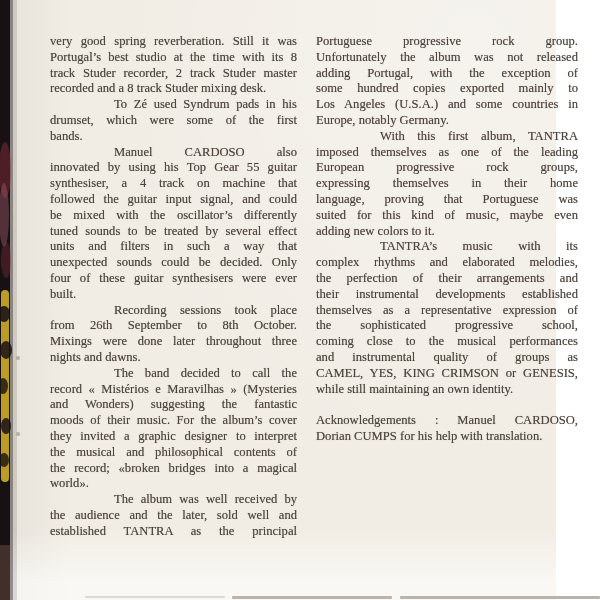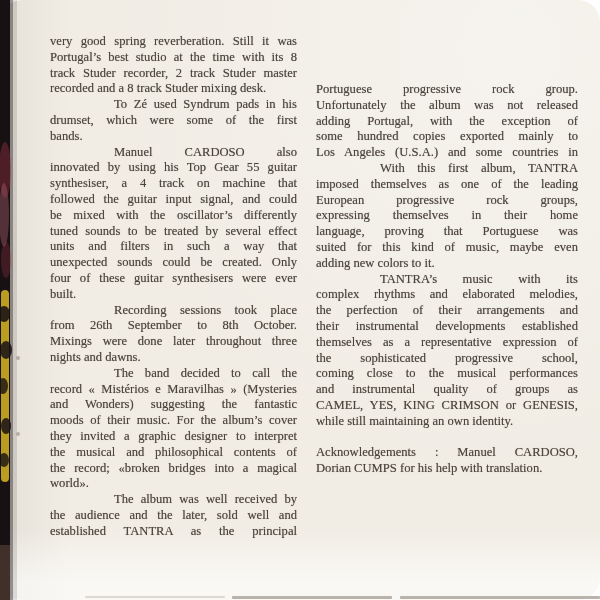--- a/index.html
+++ b/index.html
@@ -6,45 +6,44 @@
     margin: 0;
     padding: 0;
     width: 600px;
     height: 600px;
     overflow: hidden;
     background: #ffffff;
   }
   .page {
     position: absolute;
     inset: 0;
-    width: 600px;
+    width: 556px;
     height: 600px;
     background-color: var(--page-bg, #f1ede5);
     background-image:
       linear-gradient(180deg, rgba(255,255,255,0) 88%, rgba(255,255,255,0.6) 97%),
       linear-gradient(90deg, rgba(40,30,20,0.06) 0px, rgba(40,30,20,0) 70px),
       radial-gradient(ellipse at 85% 8%, rgba(255,255,255,0.35), rgba(255,255,255,0) 55%);
     font-family: "Liberation Serif", "DejaVu Serif", serif;
-    border-radius: 22px;
   }
   .spine {
     position: absolute;
     left: 0; top: 0;
     width: 26px; height: 600px;
   }
   .col {
     position: absolute;
     top: 34px;
     color: var(--text-color, #4d453d);
     font-size: 12.6px;
     line-height: 15.8px;
     text-shadow: 0 0 0.7px rgba(77,69,61,0.55);
   }
   .col-left  { left: 50px;  width: 247px; }
-  .col-right { left: 316px; width: 262px; margin-top: 48px; }
+  .col-right { left: 316px; width: 262px; }
   .para { margin: 0; }
   .para.gap { margin-top: 15.8px; }
   .line {
     height: 15.8px;
     white-space: nowrap;
     text-align: justify;
     text-align-last: justify;
     text-justify: inter-word;
   }
   .line.endline { text-align-last: left; }
@@ -93,21 +92,21 @@
         <div class="line endline">bands.</div>
       </div>
       <div class="para">
         <div class="line indent">Manuel CARDOSO also</div>
         <div class="line">innovated by using his Top Gear 55 guitar</div>
         <div class="line">synthesiser, a 4 track on machine that</div>
         <div class="line">followed the guitar input signal, and could</div>
         <div class="line">be mixed with the oscillator’s differently</div>
         <div class="line">tuned sounds to be treated by several effect</div>
         <div class="line">units and filters in such a way that</div>
-        <div class="line">unexpected sounds could be created. Only</div>
+        <div class="line">unexpected sounds could be decided. Only</div>
         <div class="line">four of these guitar synthesisers were ever</div>
         <div class="line endline">built.</div>
       </div>
       <div class="para">
         <div class="line indent">Recording sessions took place</div>
         <div class="line">from 26th September to 8th October.</div>
         <div class="line">Mixings were done later throughout three</div>
         <div class="line endline">nights and dawns.</div>
       </div>
       <div class="para">
@@ -126,20 +125,21 @@
         <div class="line">established TANTRA as the principal</div>
       </div>
     </div>
   <div class="col col-right" id="col-right">
       <div class="para">
         <div class="line">Portuguese progressive rock group.</div>
         <div class="line">Unfortunately the album was not released</div>
         <div class="line">adding Portugal, with the exception of</div>
         <div class="line">some hundred copies exported mainly to</div>
         <div class="line">Los Angeles (U.S.A.) and some countries in</div>
+        <div class="line endline">Europe, notably Germany.</div>
       </div>
       <div class="para">
         <div class="line indent">With this first album, TANTRA</div>
         <div class="line">imposed themselves as one of the leading</div>
         <div class="line">European progressive rock groups,</div>
         <div class="line">expressing themselves in their home</div>
         <div class="line">language, proving that Portuguese was</div>
         <div class="line">suited for this kind of music, maybe even</div>
         <div class="line endline">adding new colors to it.</div>
       </div>

